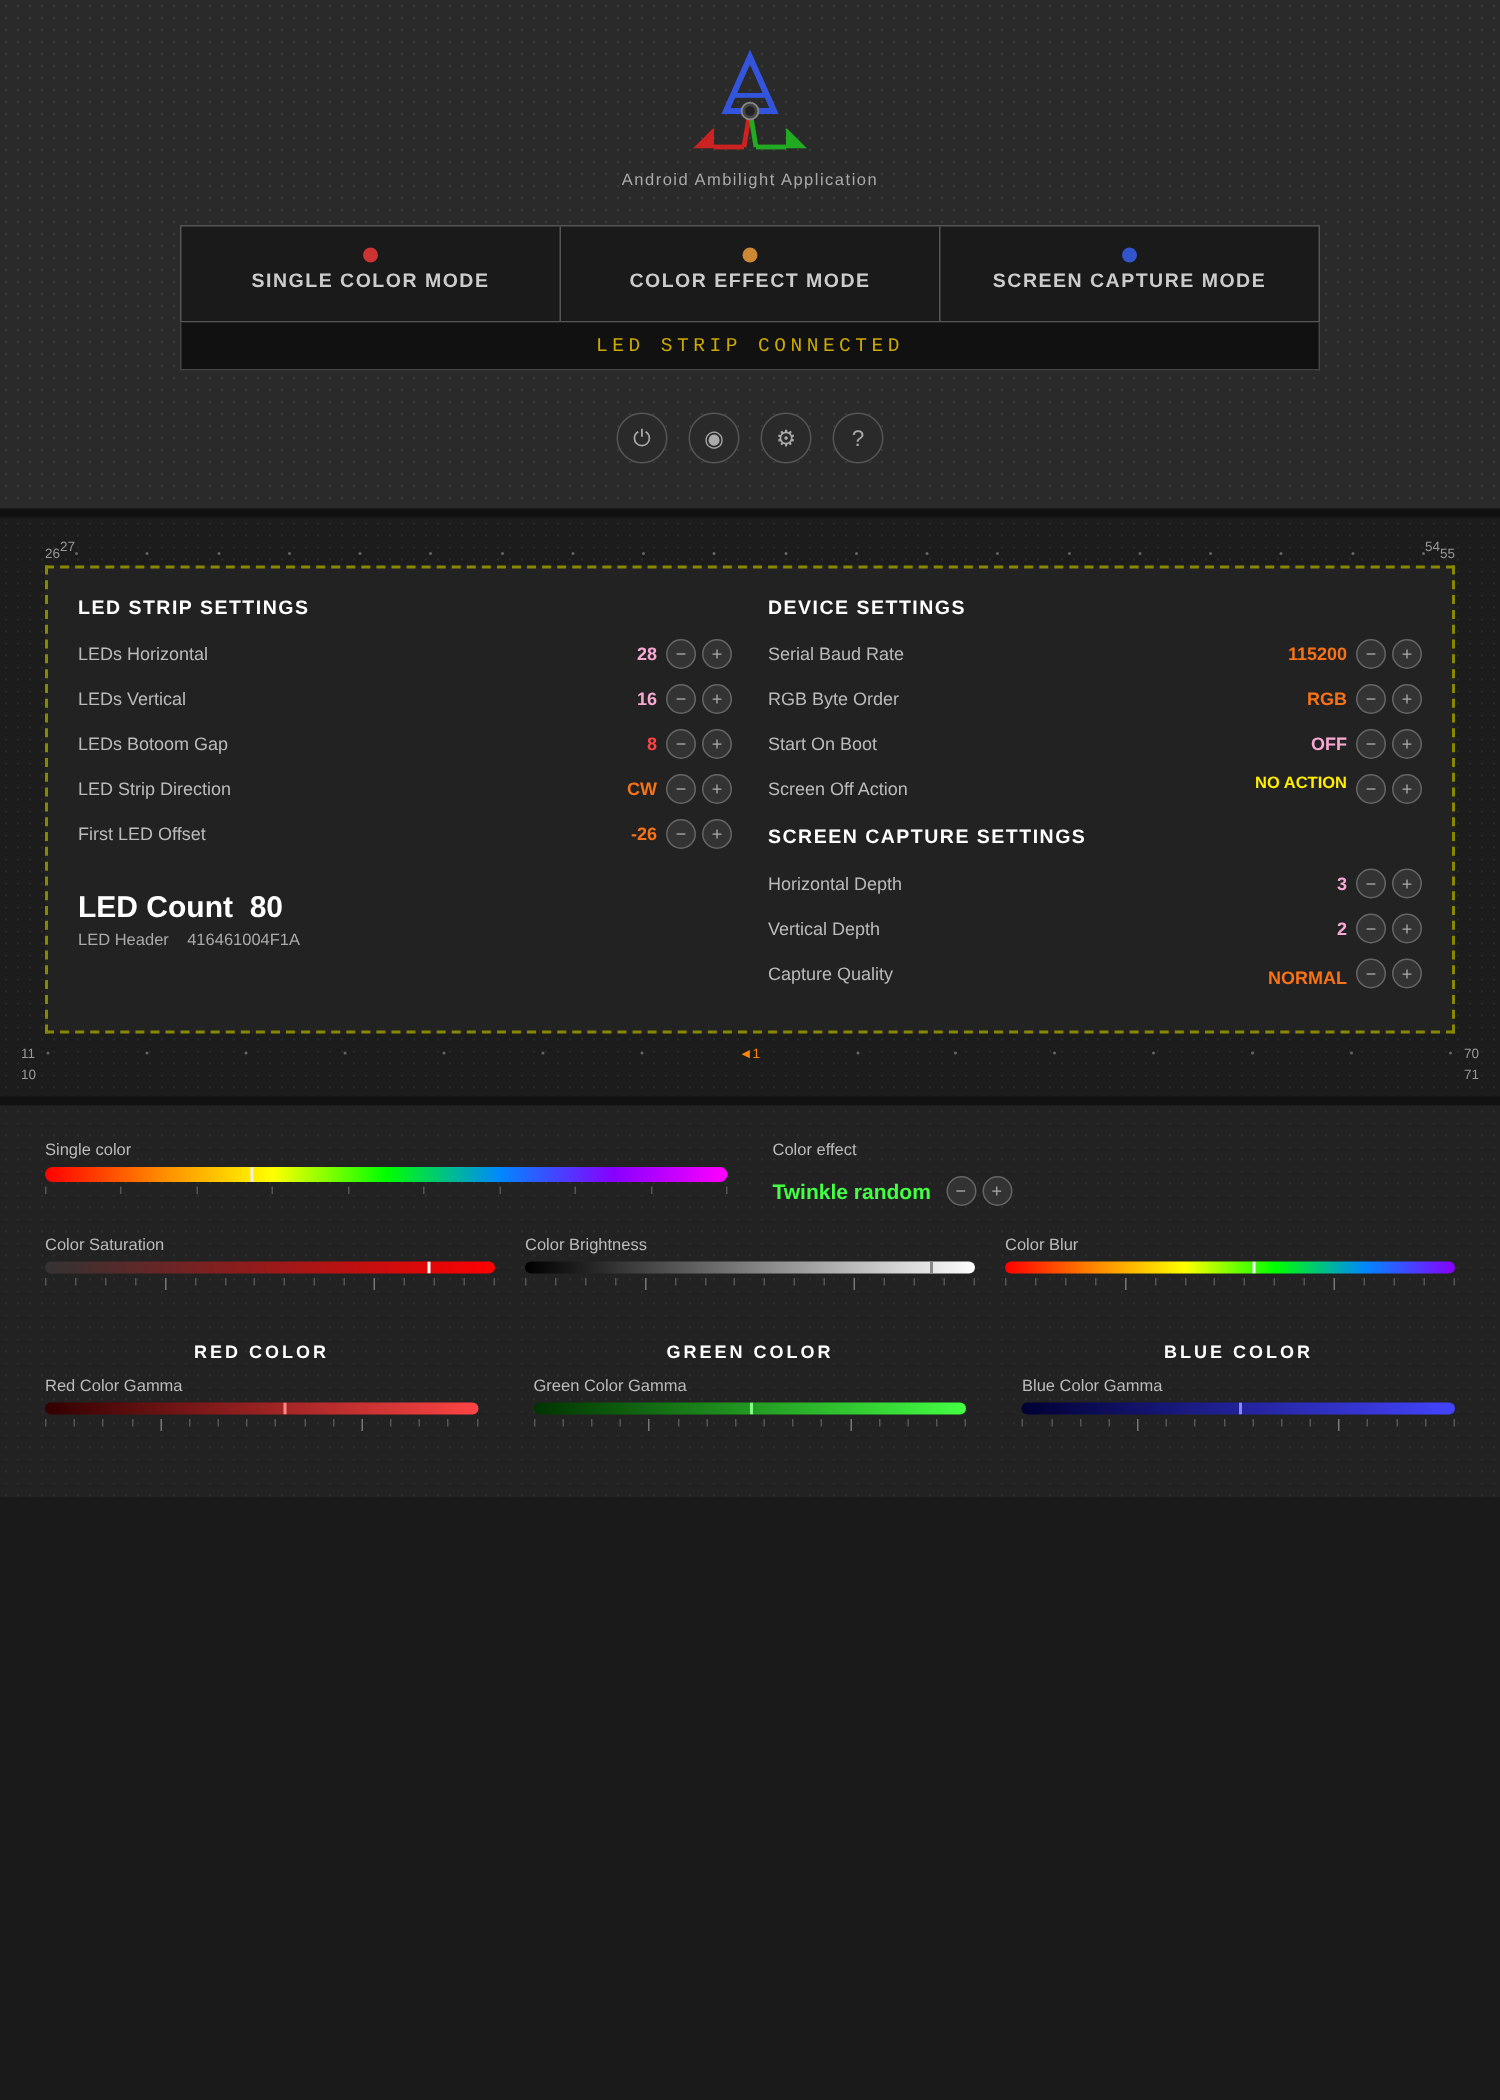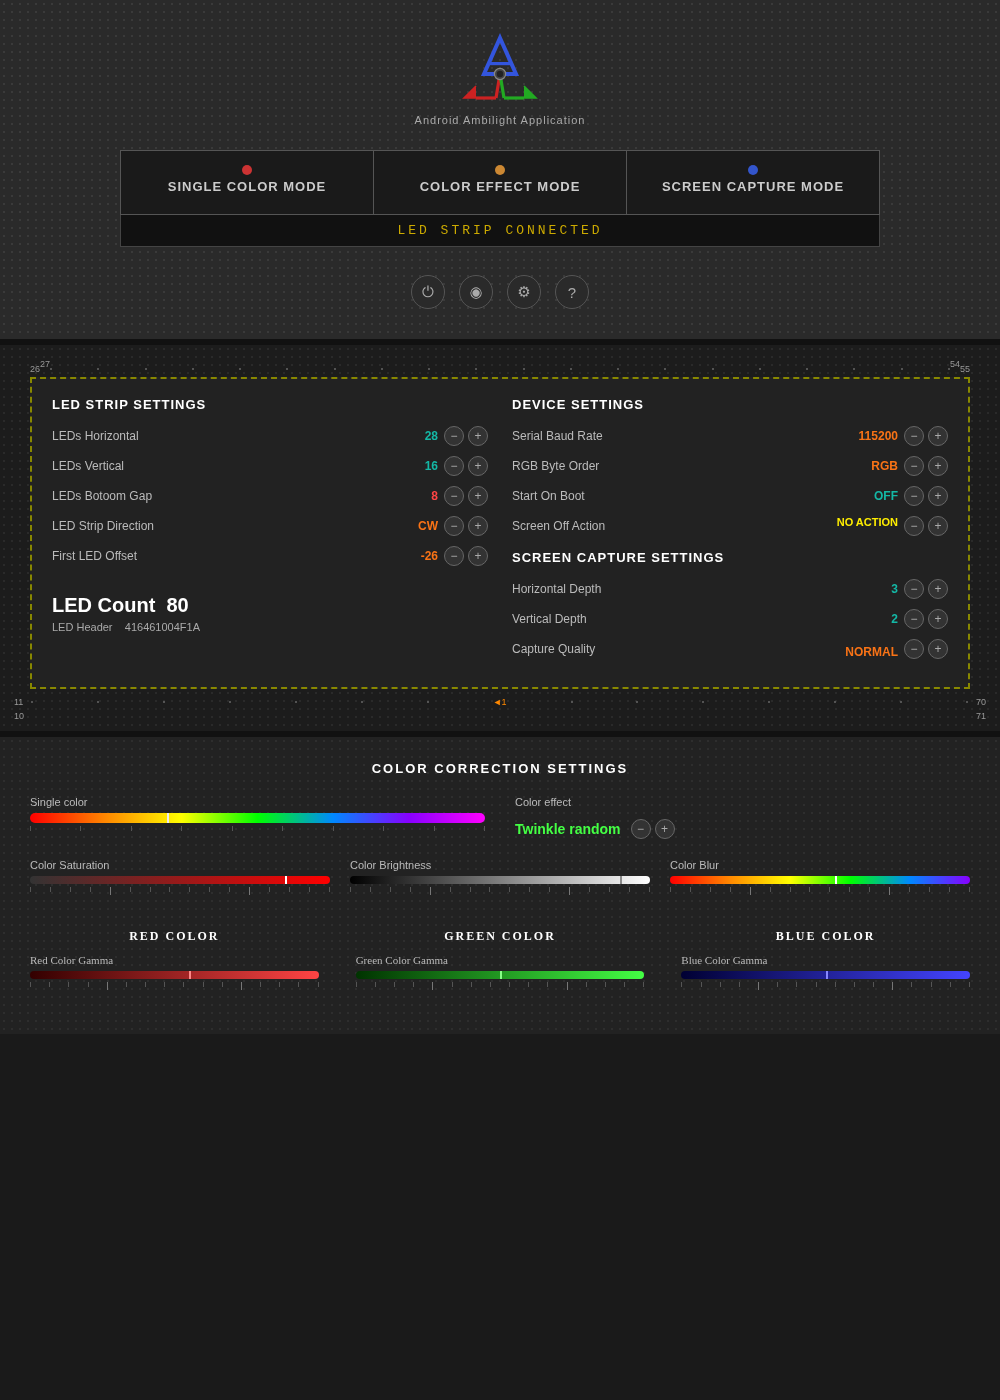--- a/index.html
+++ b/index.html
@@ -136,21 +136,21 @@
       color: #bbb;
     }
     .settings-row .val {
       color: #ff6600;
       font-weight: bold;
       margin-right: 6px;
     }
     .settings-row .val.cyan { color: #f97316; }
     .settings-row .val.red { color: #ff4444; }
     .settings-row .val.yellow { color: #ffee00; }
-    .settings-row .val.orange { color: #14b8a6; margin-left: 28px; }
+    .settings-row .val.orange { color: #f9a8d4; margin-left: 28px; }
 
     .btn-pair {
       display: flex;
       gap: 4px;
     }
     .btn-round {
       width: 20px;
       height: 20px;
       border-radius: 50%;
       border: 1px solid #666;
@@ -548,21 +548,20 @@
   </div>
   <div style="display:flex; justify-content:space-between; padding:0 4px; font-size:9px; color:#999;">
     <span>10</span>
     <span>71</span>
   </div>
 </div>
 
 <div class="section-divider"></div>
 
 <div class="section3">
-  <div class="section3-title">COLOR CORRECTION SETTINGS</div>
 
   <div style="display:flex; gap:30px; margin-bottom:14px;">
     <div style="flex:1;">
       <div class="slider-label">Single color</div>
       <div class="slider-container">
         <div class="slider-track rainbow-track" style="height:10px; border-radius:5px;">
           <div class="slider-thumb-line" style="left:30%; background:#eee; width:2px; height:100%; position:absolute; top:0;"></div>
         </div>
         <div class="slider-tick-row">
           <div class="tick"></div>
@@ -667,21 +666,21 @@
             <div class="tick-large"></div>
             <div class="tick"></div>
             <div class="tick"></div>
             <div class="tick"></div>
             <div class="tick"></div>
         </div>
       </div>
     </div>
   </div>
 
-  <div style="display:flex; gap:37px;font-family:Liberation Serif, serif;">
+  <div style="display:flex; gap:37px;">
     <div style="flex:1;">
       <div class="col-title">RED COLOR</div>
       <div class="slider-label">Red Color Gamma</div>
       <div class="slider-container">
         <div class="slider-track red-gamma-track" style="height:8px; border-radius:4px;">
           <div style="position:absolute; top:0; left:55%; width:2px; height:100%; background:#ff8888;"></div>
         </div>
         <div class="slider-tick-row">
           <div class="tick"></div>
             <div class="tick"></div>

